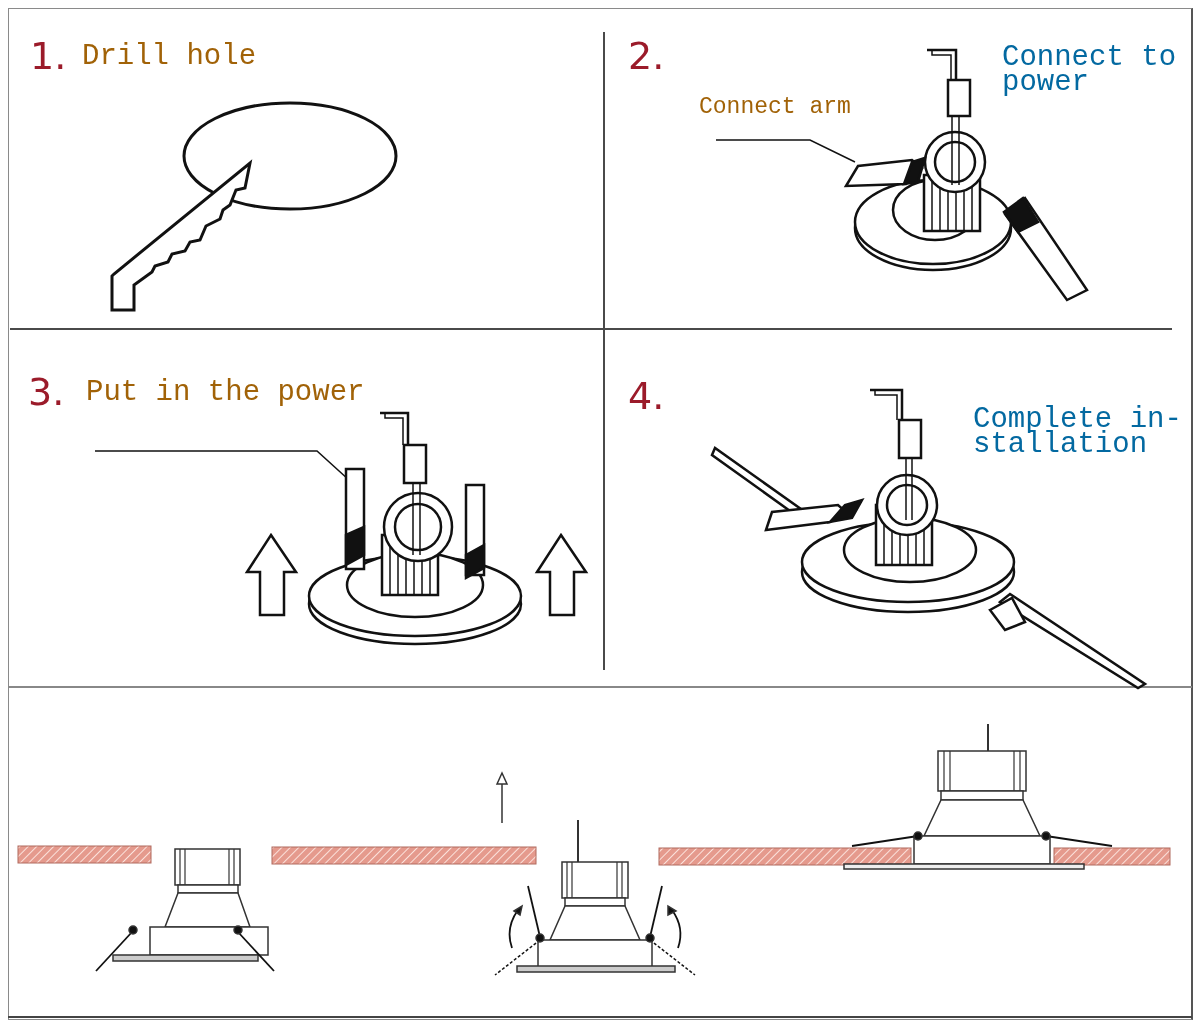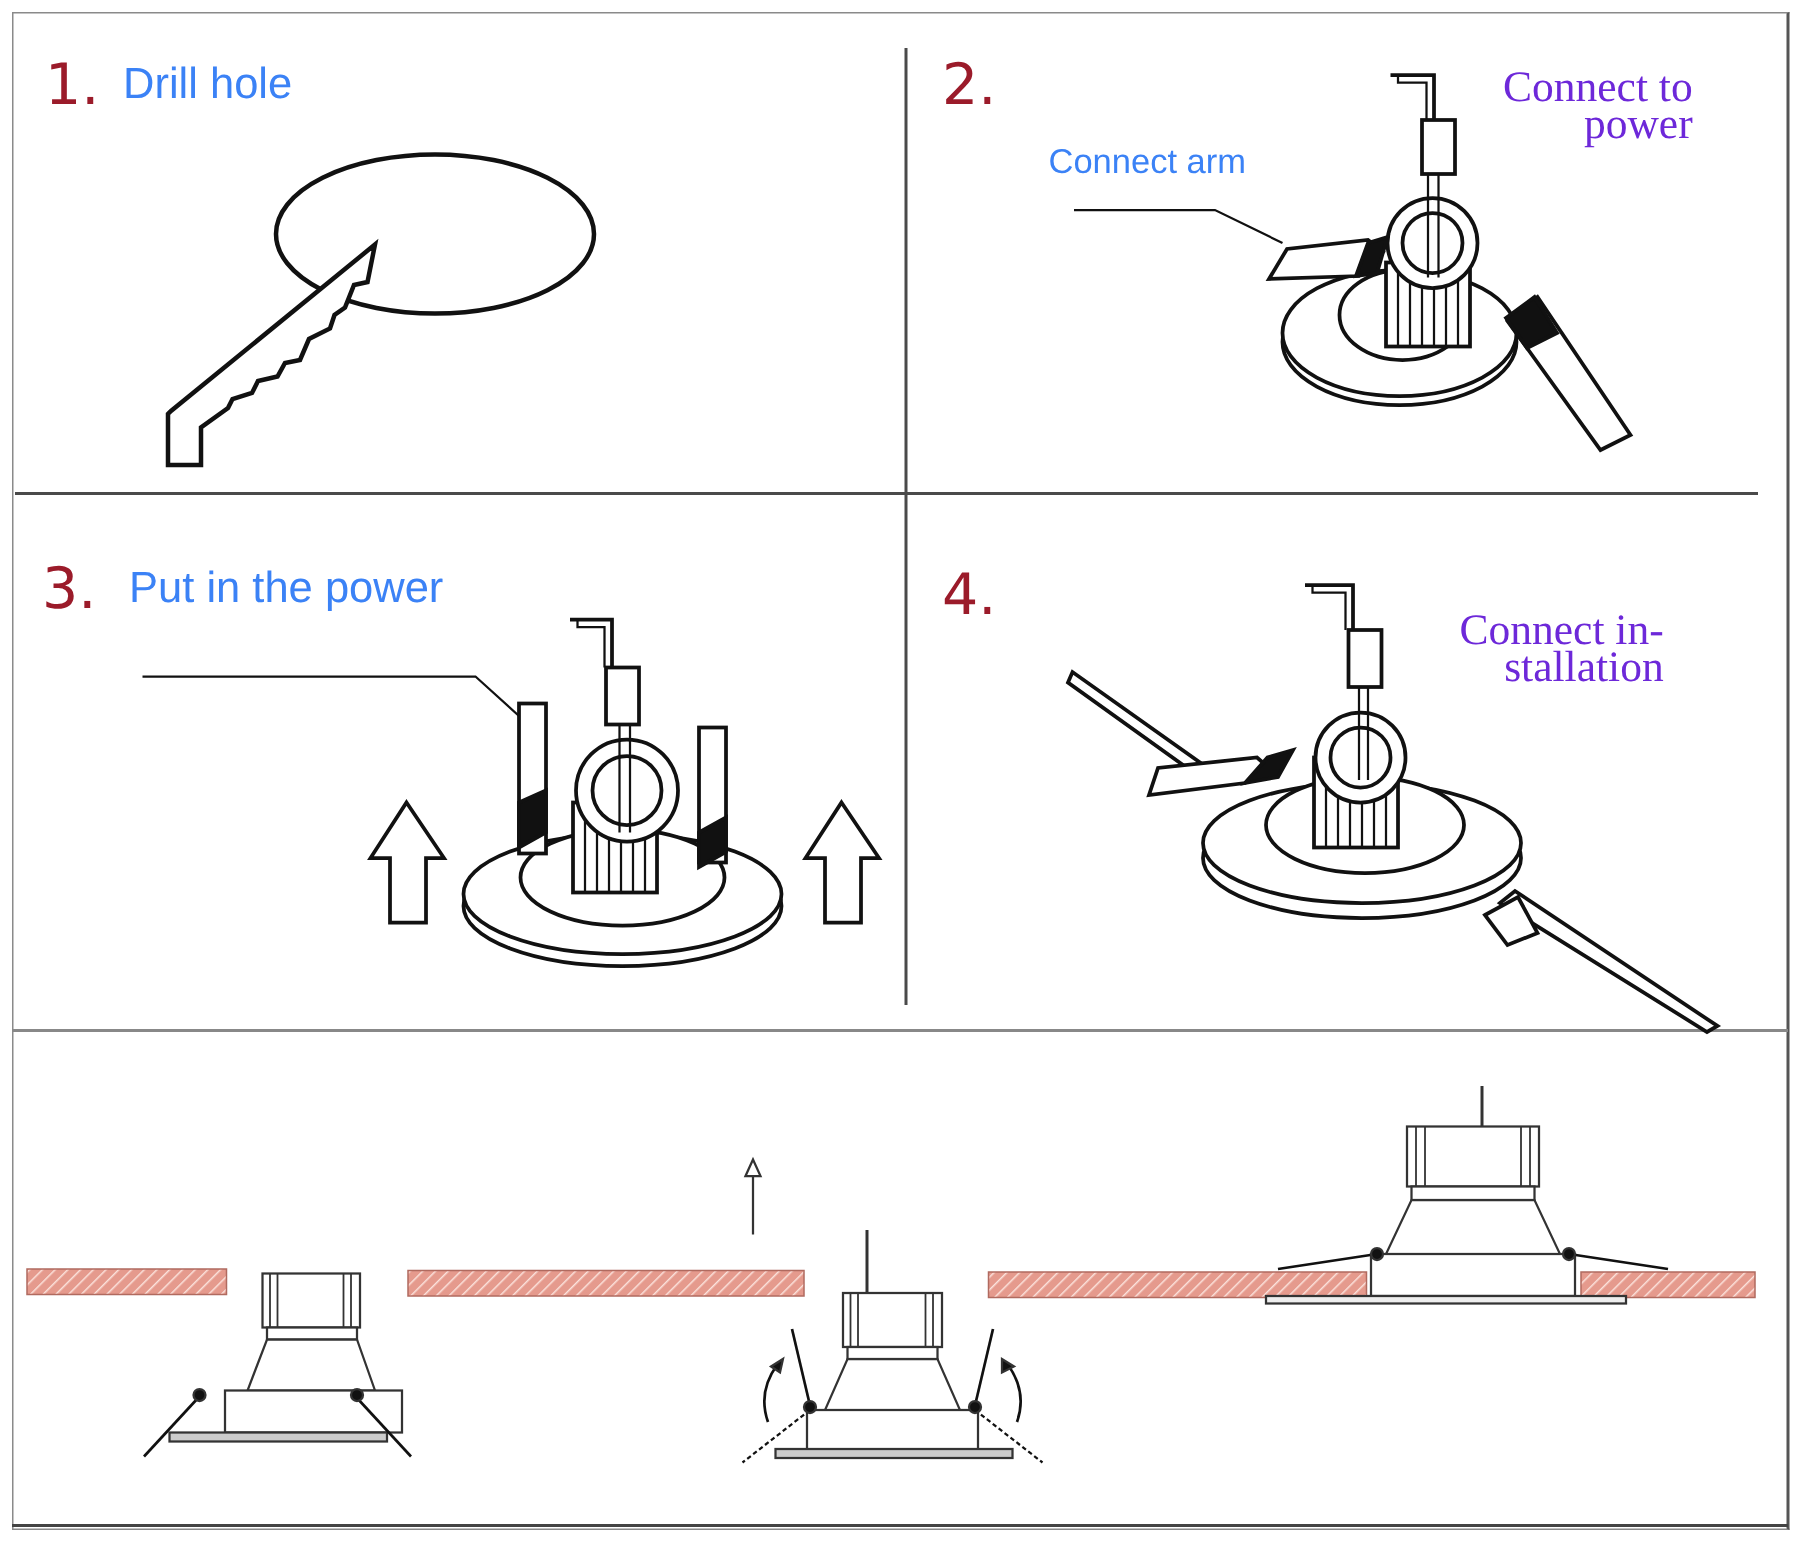--- a/index.html
+++ b/index.html
@@ -1,21 +1,21 @@
 <!DOCTYPE html>
 <html><head>
 <meta charset="utf-8">
 <style>
   html,body{margin:0;padding:0;background:#ffffff;}
   body{width:1200px;height:1028px;position:relative;overflow:hidden;font-family:"DejaVu Sans",sans-serif;}
   .frame{position:absolute;left:8px;top:8px;width:1182px;height:1010px;border:1px solid #8a8a8a;border-right:2px solid #555;}
   .divider{position:absolute;background:#4a4a4a;}
   .step-num{position:absolute;font-size:38px;color:#9b1b2a;font-family:"DejaVu Sans",sans-serif;}
-  .step-label{position:absolute;font-size:29px;color:#3b82f6;font-family:Liberation Sans, sans-serif;}
-  .note{position:absolute;color:#6d28d9;font-family:Liberation Serif, serif;line-height:0.86;text-align:right;}
+  .step-label{position:absolute;font-size:29px;color:#a16207;font-family:Liberation Mono, monospace;}
+  .note{position:absolute;color:#0369a1;font-family:Liberation Mono, monospace;line-height:0.86;}
   svg{position:absolute;left:0;top:0;}
 </style>
 </head>
 <body>
 
 <div class="frame"></div>
 
 <div class="divider" style="left:10px;top:328px;width:1162px;height:2px;"></div>
 <div class="divider" style="left:603px;top:32px;width:2px;height:638px;"></div>
 <div class="divider" style="left:8px;top:686px;width:1184px;height:2px;background:#888;"></div>
@@ -29,21 +29,21 @@
 <div class="note" style="left:1002px;top:46px;font-size:29px;">
   <div>Connect to</div>
   <div>power</div>
 </div>
 
 <div class="step-num" style="left:28px;top:370px;">3.</div>
 <div class="step-label" style="left:86px;top:376px;">Put in the power</div>
 
 <div class="step-num" style="left:628px;top:374px;">4.</div>
 <div class="note" style="left:973px;top:408px;font-size:29px;">
-  <div>Connect in-</div>
+  <div>Complete in-</div>
   <div>stallation</div>
 </div>
 
 <svg width="1200" height="1028" viewBox="0 0 1200 1028">
   <defs>
     <pattern id="hatch" width="6" height="6" patternUnits="userSpaceOnUse" patternTransform="rotate(45)">
       <rect width="6" height="6" fill="#e59a8d"></rect>
       <line x1="0" y1="0" x2="0" y2="6" stroke="#fbe2dc" stroke-width="2"></line>
     </pattern>
   </defs>

